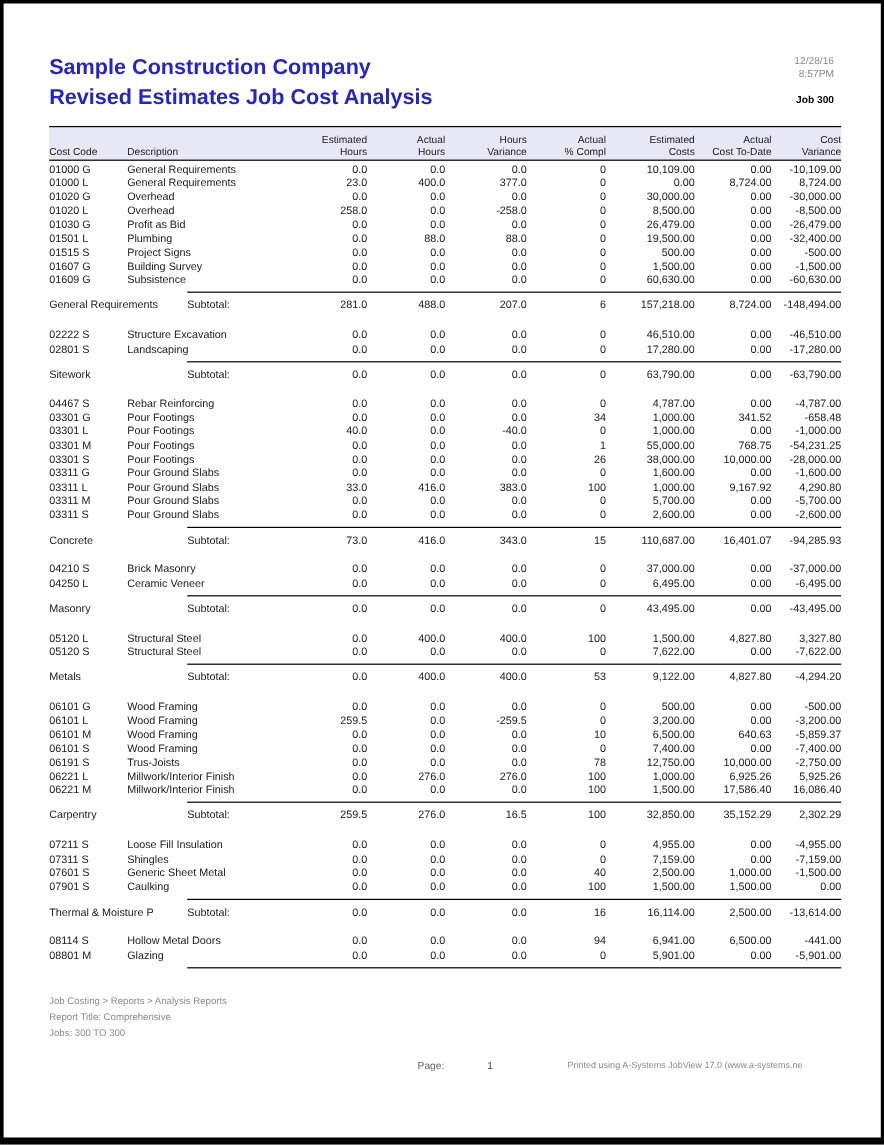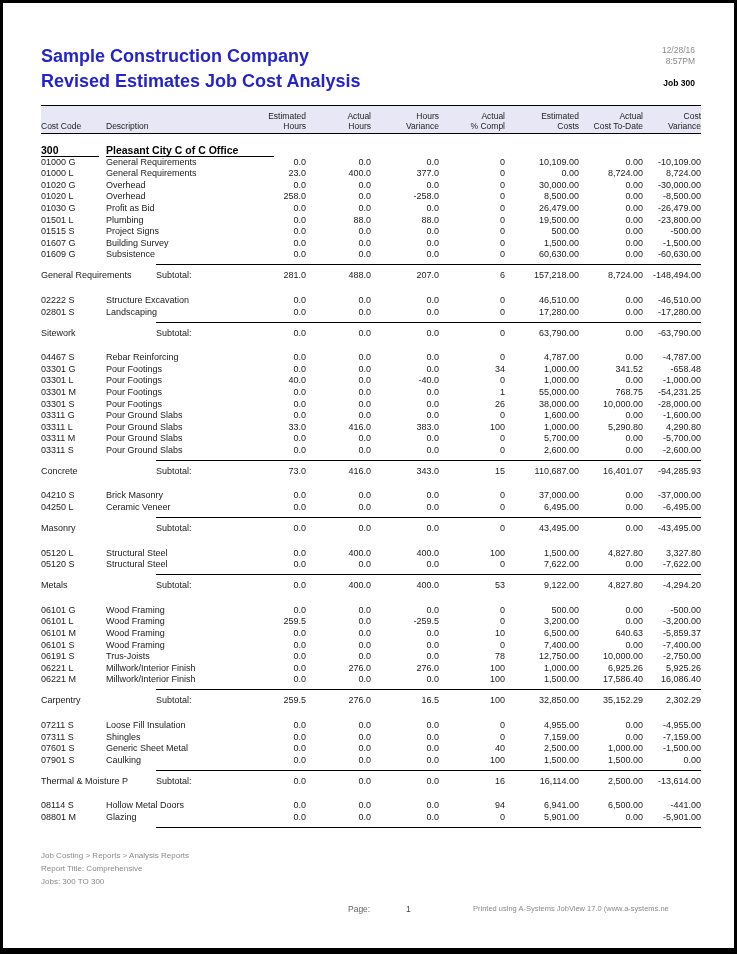--- a/index.html
+++ b/index.html
@@ -105,24 +105,20 @@
             <div>Actual</div>
             <div>Cost To-Date</div>
           </div>
         <div class="h num">
             <div>Cost</div>
             <div>Variance</div>
           </div>
       </div>
     </div>
 
-    <div class="grid-row jobrow">
-      <div class="code"><span>300</span></div>
-      <div class="jname"><span>Pleasant City C of C Office</span></div>
-    </div>
 
     <div id="sections">
         <div class="grid-row data">
           <div class="code">01000 G</div>
           <div class="desc">General Requirements</div>
           <div class="num">0.0</div>
           <div class="num">0.0</div>
           <div class="num">0.0</div>
           <div class="num">0</div>
           <div class="num">10,109.00</div>
@@ -175,21 +171,21 @@
         </div>
         <div class="grid-row data">
           <div class="code">01501 L</div>
           <div class="desc">Plumbing</div>
           <div class="num">0.0</div>
           <div class="num">88.0</div>
           <div class="num">88.0</div>
           <div class="num">0</div>
           <div class="num">19,500.00</div>
           <div class="num">0.00</div>
-          <div class="num">-23,800.00</div>
+          <div class="num">-32,400.00</div>
         </div>
         <div class="grid-row data">
           <div class="code">01515 S</div>
           <div class="desc">Project Signs</div>
           <div class="num">0.0</div>
           <div class="num">0.0</div>
           <div class="num">0.0</div>
           <div class="num">0</div>
           <div class="num">500.00</div>
           <div class="num">0.00</div>
@@ -330,21 +326,21 @@
           <div class="num">-1,600.00</div>
         </div>
         <div class="grid-row data">
           <div class="code">03311 L</div>
           <div class="desc">Pour Ground Slabs</div>
           <div class="num">33.0</div>
           <div class="num">416.0</div>
           <div class="num">383.0</div>
           <div class="num">100</div>
           <div class="num">1,000.00</div>
-          <div class="num">5,290.80</div>
+          <div class="num">9,167.92</div>
           <div class="num">4,290.80</div>
         </div>
         <div class="grid-row data">
           <div class="code">03311 M</div>
           <div class="desc">Pour Ground Slabs</div>
           <div class="num">0.0</div>
           <div class="num">0.0</div>
           <div class="num">0.0</div>
           <div class="num">0</div>
           <div class="num">5,700.00</div>

